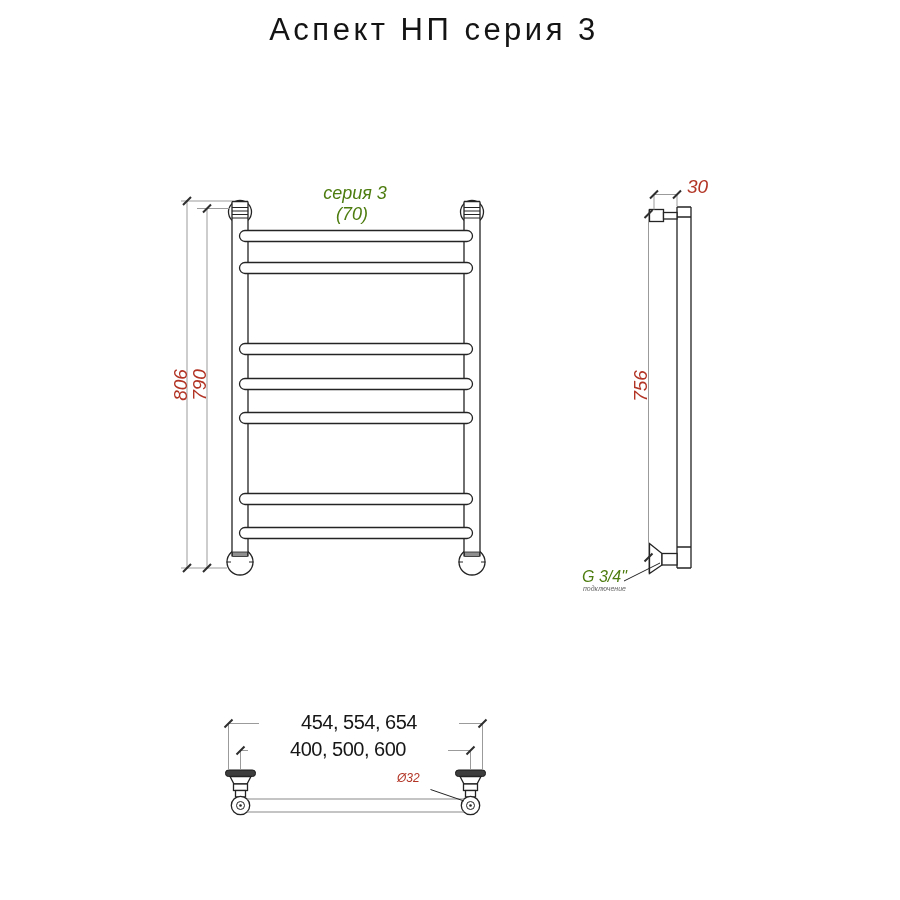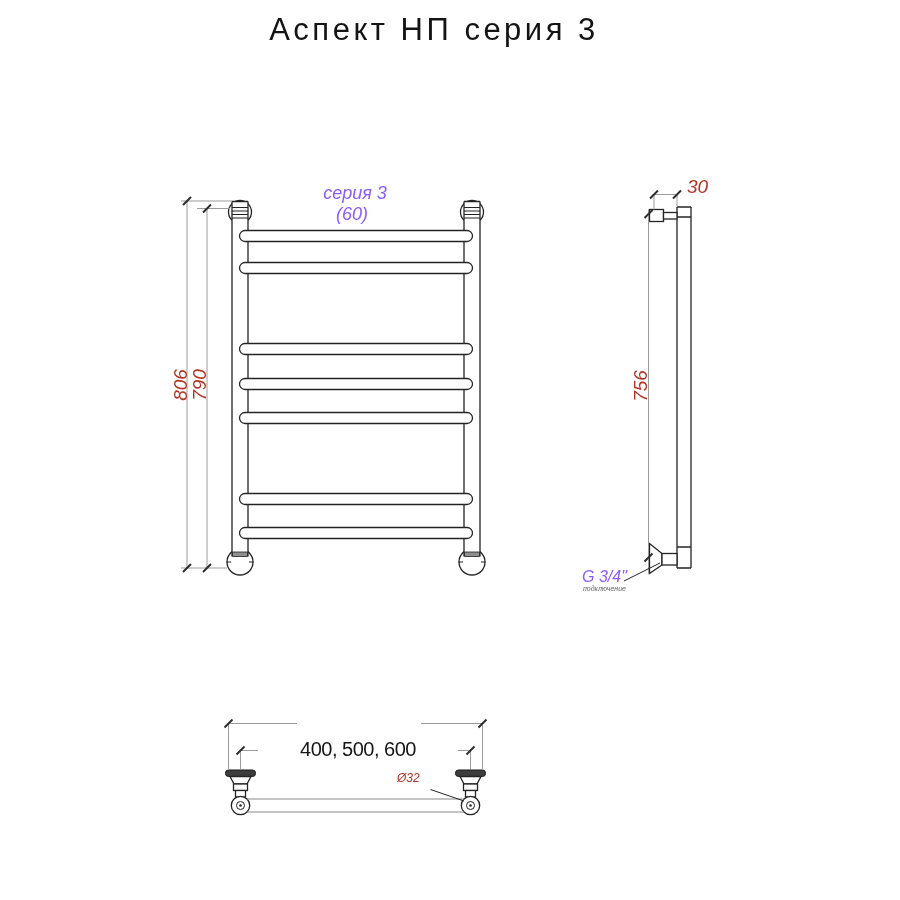--- a/index.html
+++ b/index.html
@@ -1,21 +1,21 @@
 <!DOCTYPE html>
 <html><head>
 <meta charset="utf-8">
 <style>
   html,body{margin:0;padding:0;background:#fff;}
   .canvas{position:relative;width:900px;height:900px;background:#ffffff;overflow:hidden;
           font-family:"Liberation Sans",sans-serif;}
   svg{position:absolute;left:0;top:0;}
   .lbl{position:absolute;white-space:nowrap;}
   .title-line{left:0;width:868px;text-align:center;font-size:31px;letter-spacing:3.5px;color:#141414;}
-  .tech{font-style:italic;color:#8b5cf6;}
+  .tech{font-style:italic;color:#4d7c0f;}
   .red{font-style:italic;color:#b23425;}
   .rot{transform:translate(-50%,-50%) rotate(-90deg);}
   .dimnum{font-size:20px;color:#161616;letter-spacing:-0.5px;background:#fff;text-align:center;}
   
   .ln{stroke:#242424;stroke-width:1.3;fill:none;}
   .lnf{stroke:#242424;stroke-width:1.3;fill:#ffffff;}
   .thin{stroke:#242424;stroke-width:1;fill:none;}
   .dim{stroke:#9b9b9b;stroke-width:1;fill:none;}
   .tick{stroke:#2e2e2e;stroke-width:2;}
   .tube{stroke:#8a8a8a;stroke-width:1.2;fill:none;}
@@ -125,26 +125,27 @@
         <path class="tick" d="M236.5 754.5 L244.5 746.5 M466.5 754.5 L474.5 746.5"></path>
       </g>
 
       <path class="thin" d="M430.5 789.5 L464 801"></path>
     </g>
   </svg>
 
   <div class="lbl title-line" style="top:12px;">Аспект НП серия 3</div>
 
   <div class="lbl tech" style="left:305px;top:183px;width:100px;text-align:center;font-size:18px;">серия 3</div>
-  <div class="lbl tech" style="left:302px;top:204px;width:100px;text-align:center;font-size:18px;">(60)</div>
+  <div class="lbl tech" style="left:302px;top:204px;width:100px;text-align:center;font-size:18px;">(70)</div>
 
   <div class="lbl red rot" style="left:181px;top:385px;font-size:19px;">806</div>
   <div class="lbl red rot" style="left:200px;top:385px;font-size:19px;">790</div>
 
   <div class="lbl red" style="left:687px;top:176px;font-size:19px;">30</div>
   <div class="lbl red rot" style="left:641px;top:386px;font-size:19px;">756</div>
   <div class="lbl tech" style="left:582px;top:568px;font-size:16px;">G 3/4"</div>
   <div class="lbl tech" style="left:583px;top:585px;font-size:7px;color:#666;">подключение</div>
 
-  <div class="lbl dimnum" style="left:258px;top:738px;width:200px;">400, 500, 600</div>
+  <div class="lbl dimnum" style="left:259px;top:711px;width:200px;">454, 554, 654</div>
+  <div class="lbl dimnum" style="left:248px;top:738px;width:200px;">400, 500, 600</div>
   <div class="lbl red" style="left:397px;top:771px;font-size:12px;">Ø32</div>
 
 </div>
 
 </body></html>

